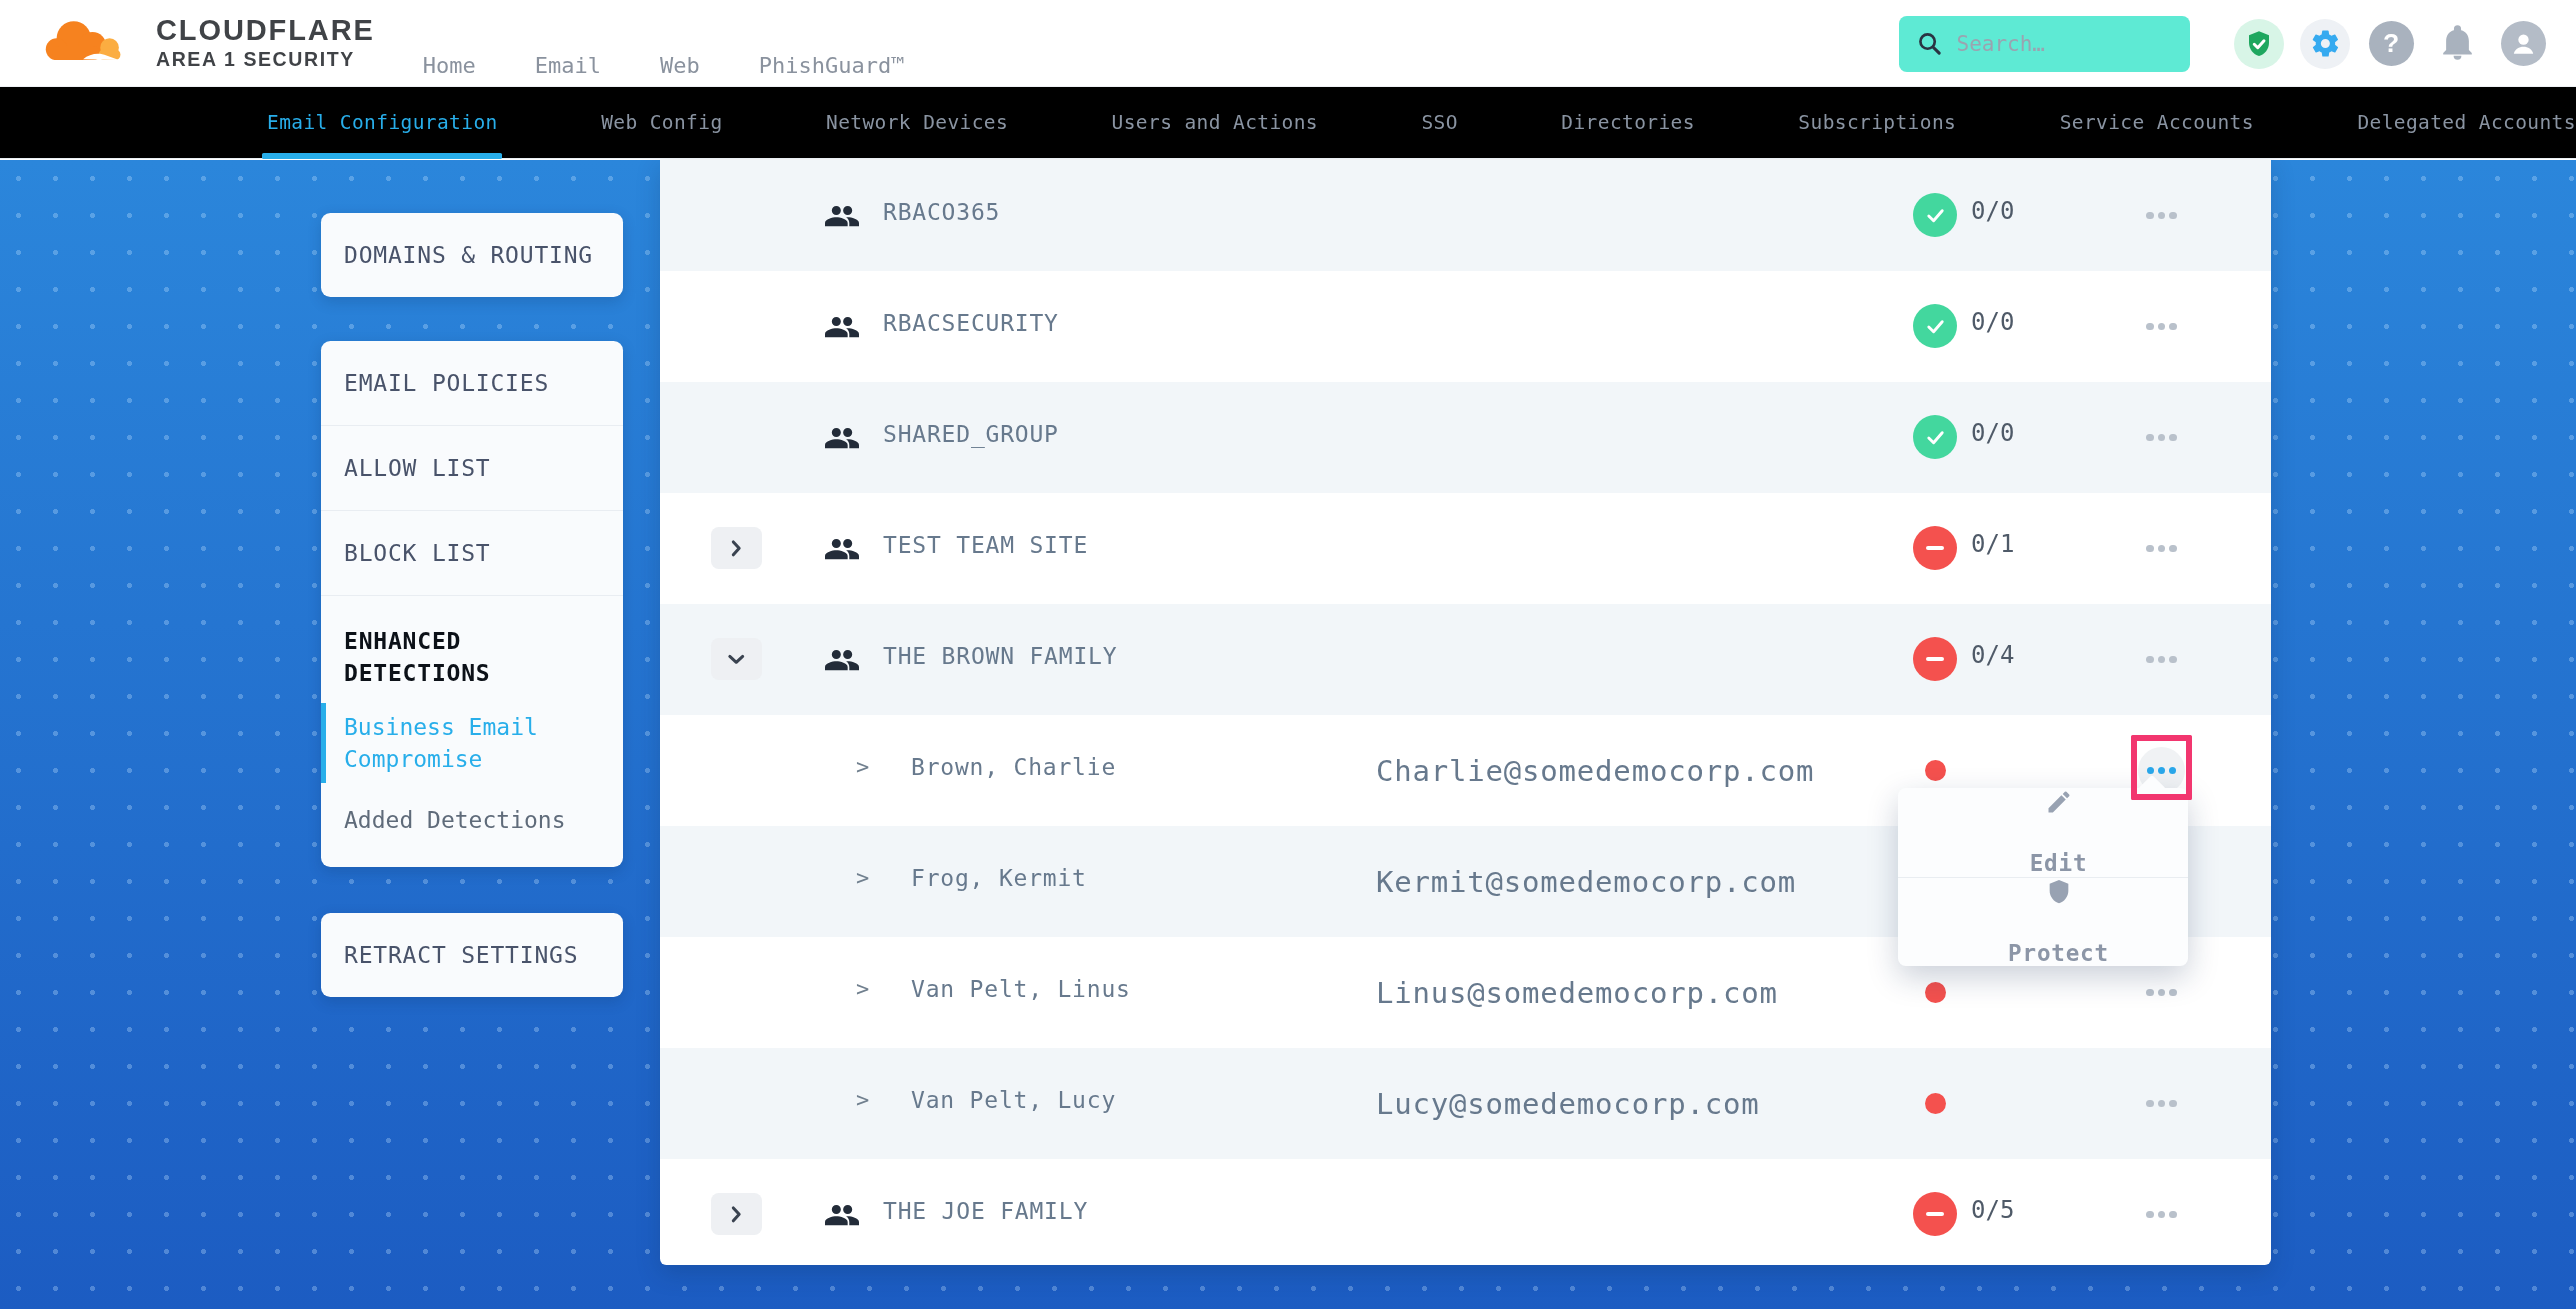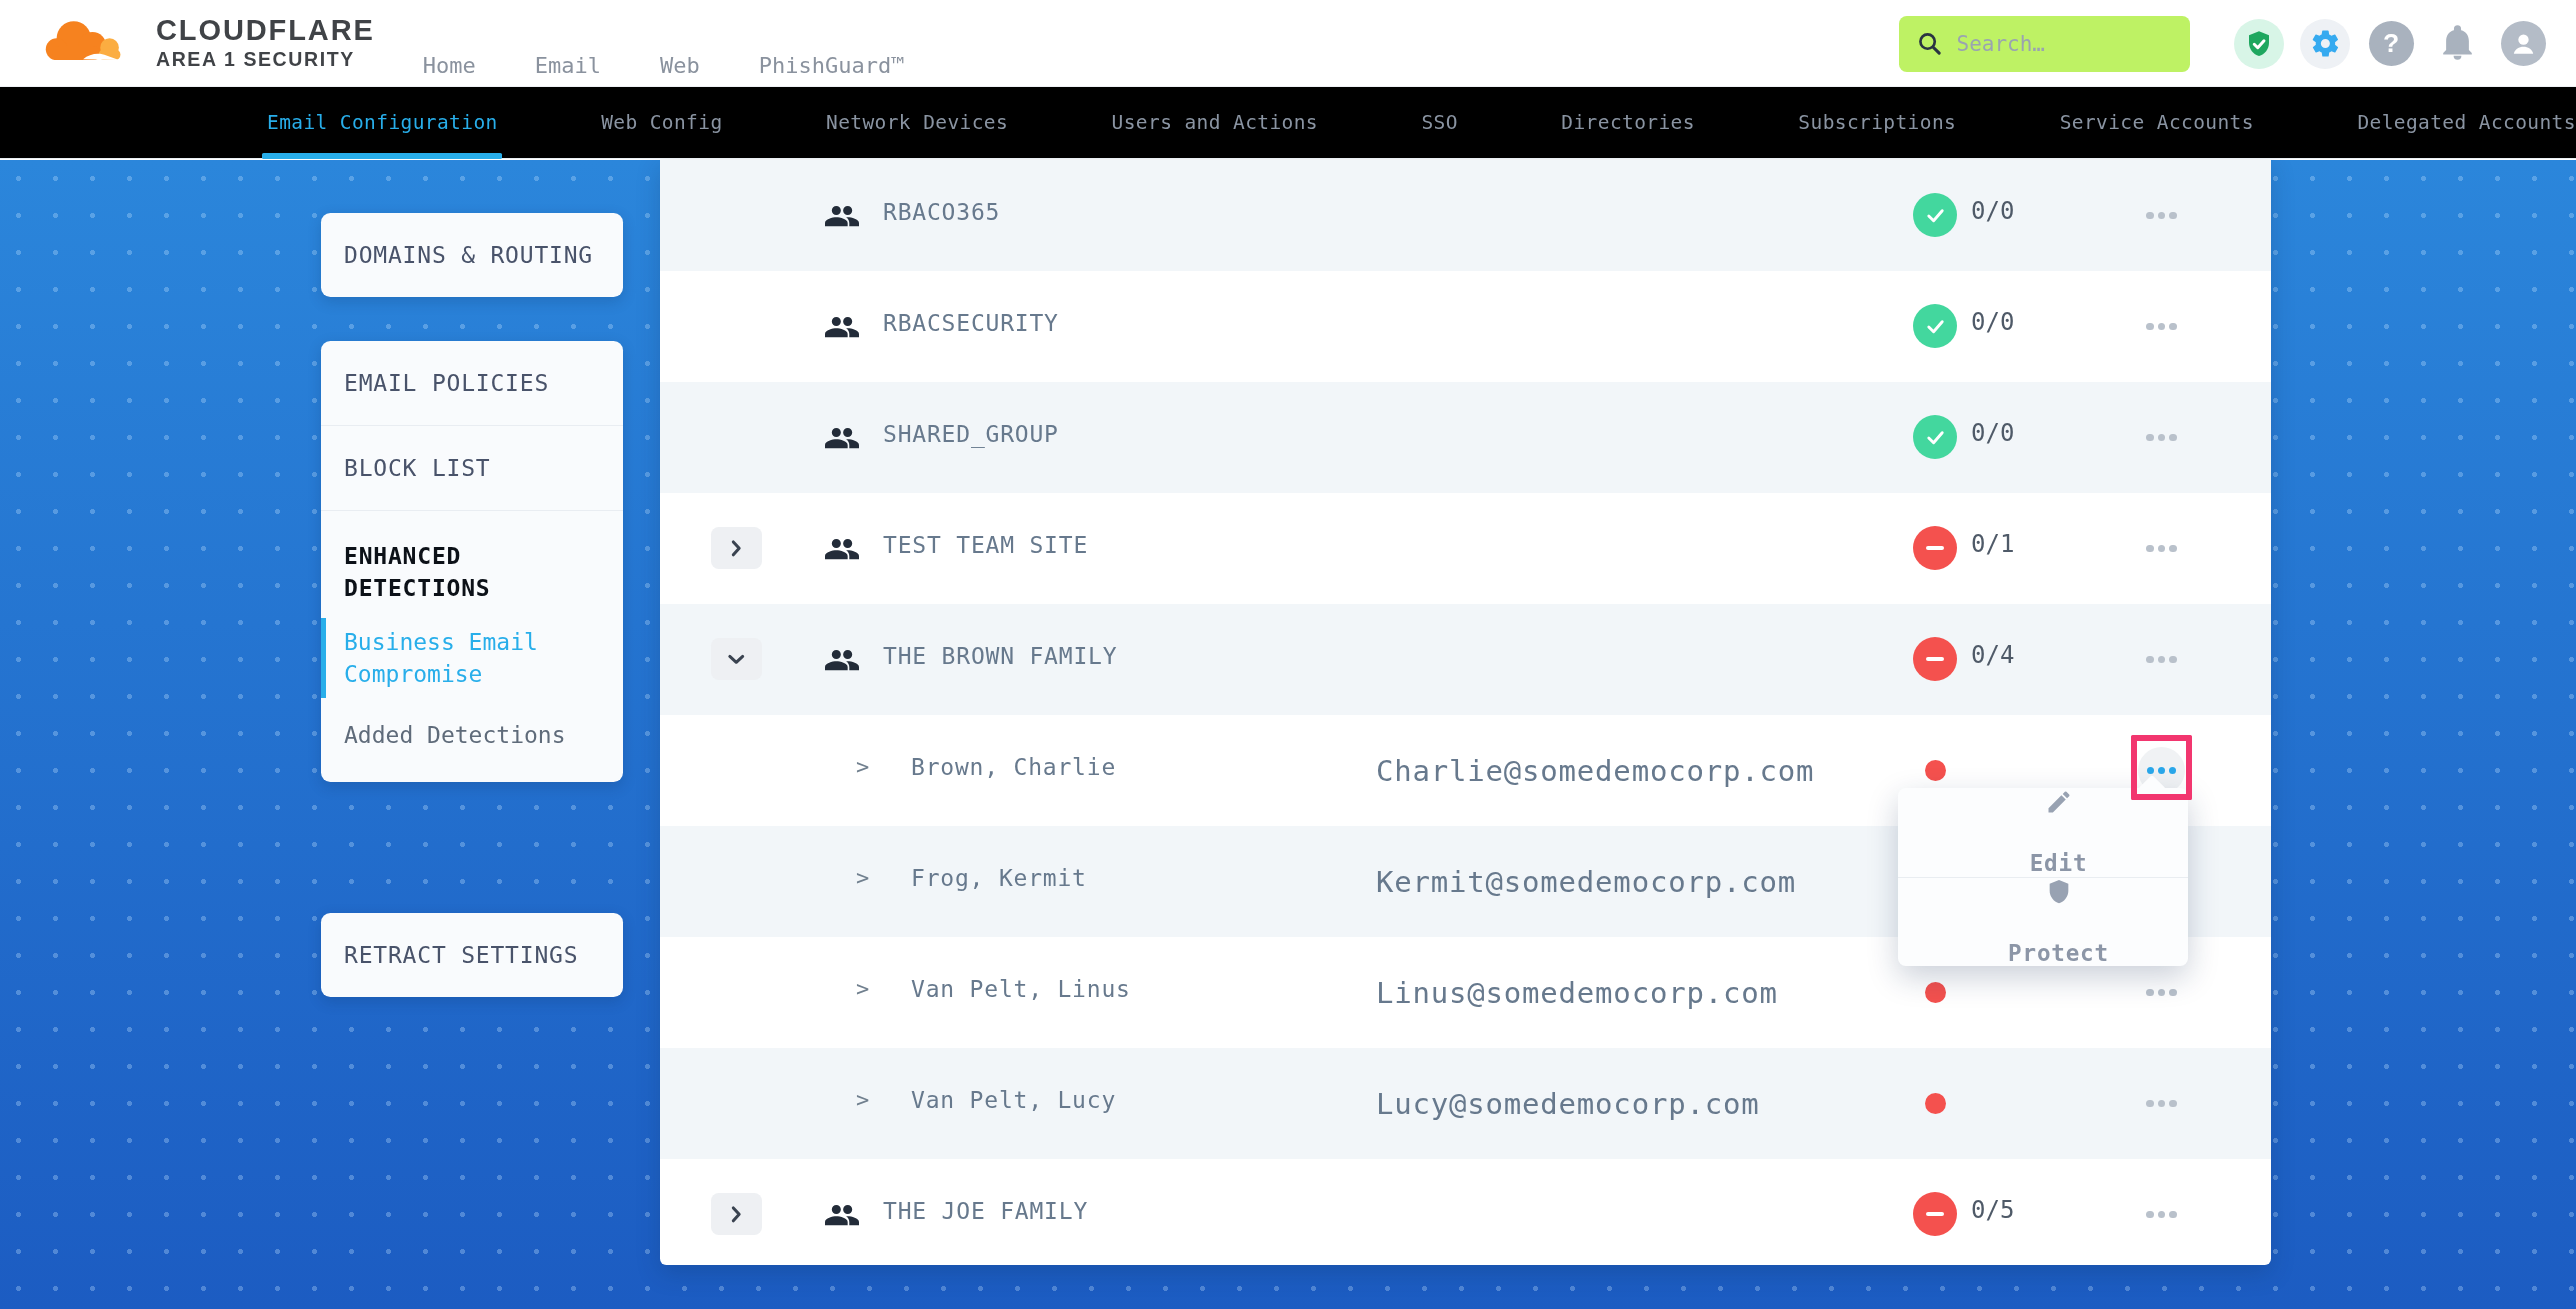--- a/index.html
+++ b/index.html
@@ -14,21 +14,21 @@
   .logo svg { width:86px; height:56px; }
   .brand-text { display:flex; flex-direction:column; line-height:1.05; padding-bottom:1.6px; }
   .brand-name { font-family:"Liberation Sans",sans-serif; font-weight:bold; font-size:29px;
                 letter-spacing:1.9px; color:#404347; }
   .brand-sub { font-family:"Liberation Sans",sans-serif; font-weight:bold; font-size:19.5px;
                letter-spacing:1.6px; color:#404347; margin-top:3.1px; }
   .nav-links { display:flex; gap:59px; margin-left:48px;margin-top:44px; }
   .nav-link { font-size:22px; color:#8a929e; cursor:pointer; }
 
   .header-right { position:absolute; right:20px; top:0; height:87px; display:flex; align-items:center; }
-  .search-box { width:291px; height:56px; background:#bef264; border-radius:7.8px;
+  .search-box { width:291px; height:56px; background:#5eead4; border-radius:7.8px;
                 display:flex; align-items:center; padding:0 17px; margin-right:36px; }
   .search-box svg { width:26.5px; height:26.5px; flex:none; }
   .search-box input { border:none; outline:none; background:transparent; font-family:inherit;
                       font-size:21px; color:#39414d; margin-left:14px; width:202px; }
   .search-box input::placeholder { color:#9aa4b0; }
   .hicon { width:66px; display:flex; justify-content:center; align-items:center; cursor:pointer; }
   .circle-bg { width:50px; height:50px; border-radius:50%; display:flex; align-items:center; justify-content:center; }
   .mint { background:#d8f5e7; }
   .grayc { background:#eef1f5; }
 
@@ -195,20 +195,23 @@
         <div class="side-card" style="top: 53px;">
           <div class="side-cell">
             <div class="side-item">DOMAINS &amp; ROUTING</div>
           </div>
         </div>
         <div class="side-card" style="top: 181px;">
           <div class="side-cell">
             <div class="side-item">EMAIL POLICIES</div>
           </div>
           <div class="side-cell">
+            <div class="side-item">ALLOW LIST</div>
+          </div>
+          <div class="side-cell">
             <div class="side-item">BLOCK LIST</div>
           </div>
           <div class="side-cell group">
             <div class="side-item bold">ENHANCED DETECTIONS</div>
             <div class="side-sub active">Business Email Compromise</div>
             <div class="side-sub">Added Detections</div>
           </div>
         </div>
         <div class="side-card" style="top: 753px;">
           <div class="side-cell">

